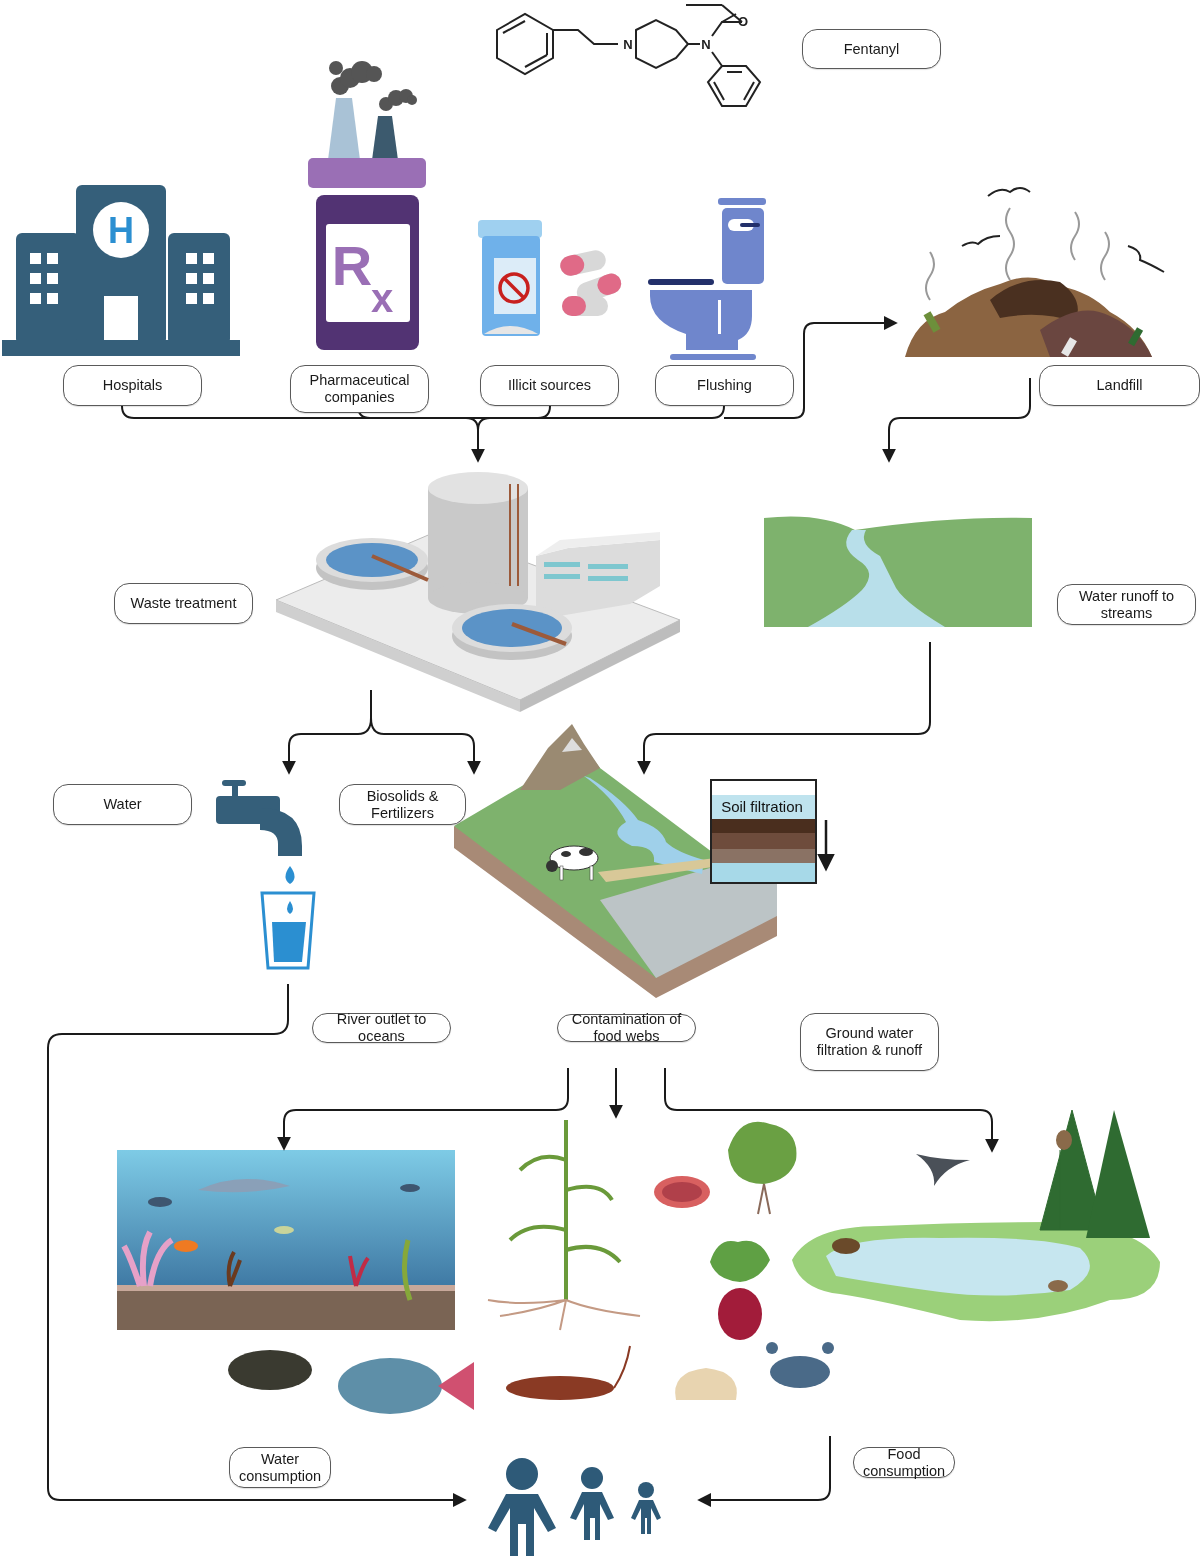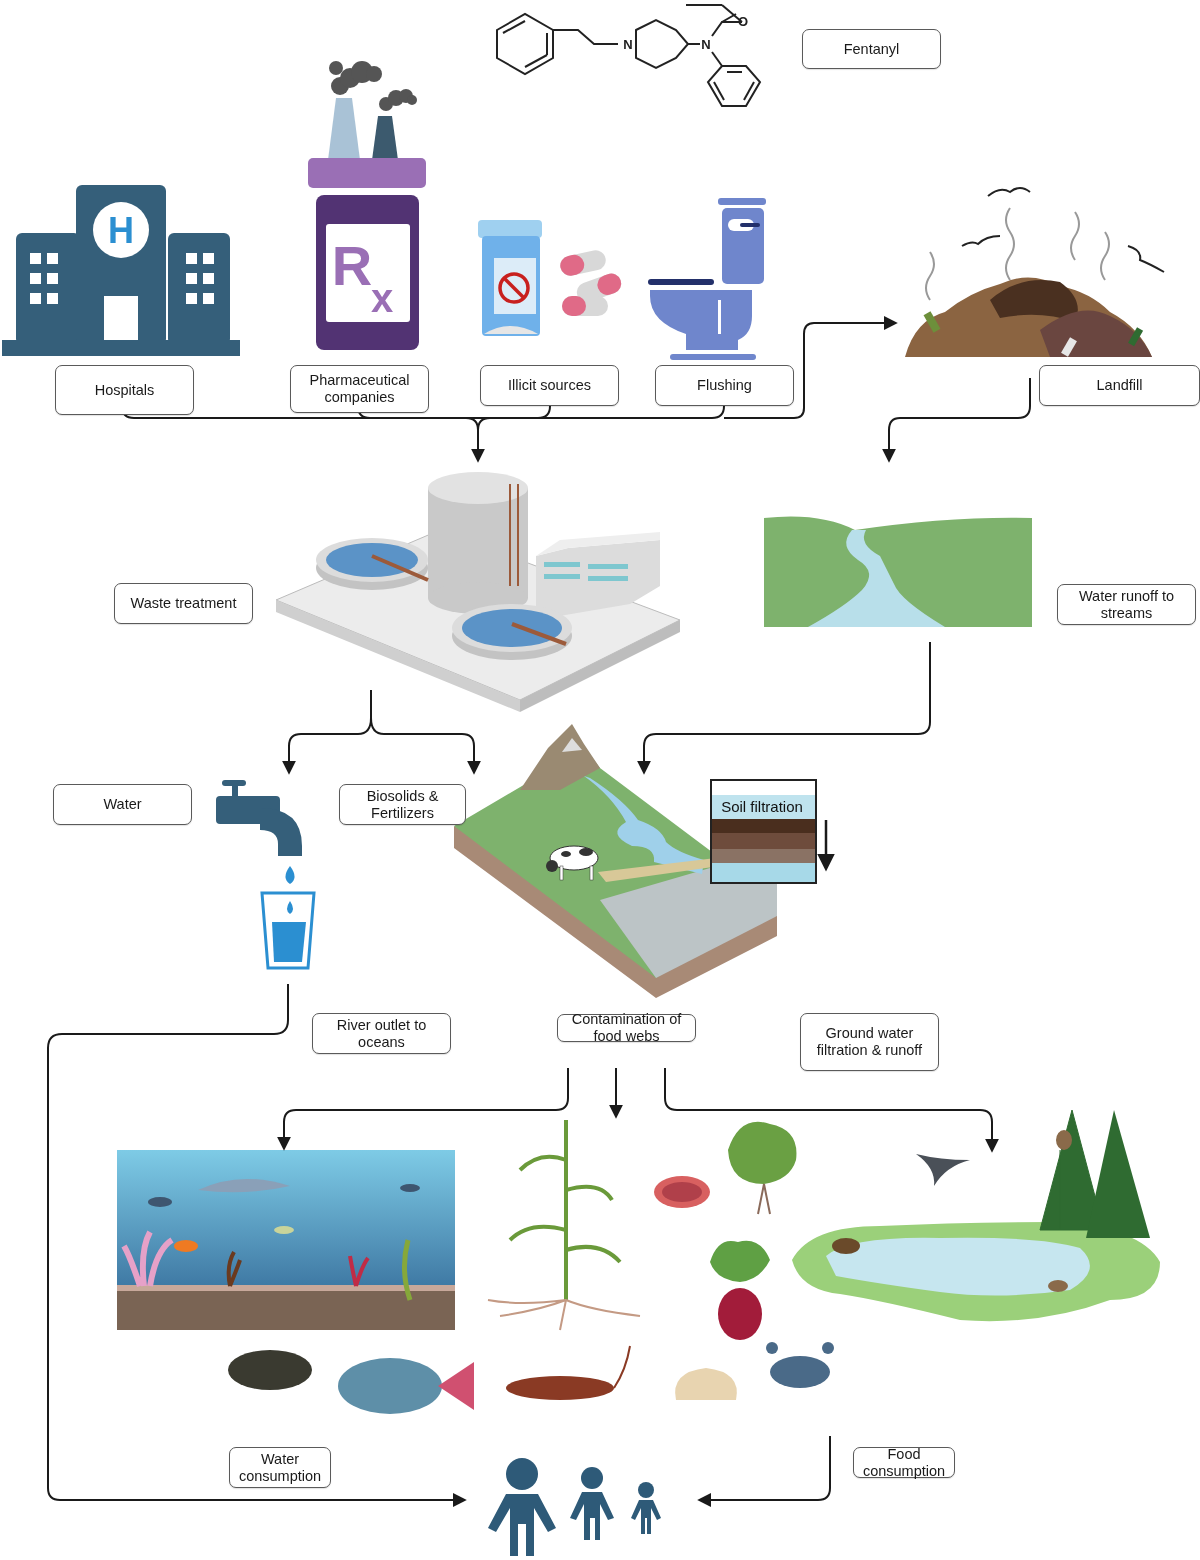--- a/index.html
+++ b/index.html
@@ -1,21 +1,21 @@
 <!DOCTYPE html>
 <html><head>
 <meta charset="utf-8">
 <style>
   html, body { margin: 0; padding: 0; background: #ffffff; }
   body { width: 1200px; height: 1560px; position: relative; overflow: hidden;
          font-family: "Liberation Sans", "DejaVu Sans", sans-serif; }
   #stage { position: absolute; left: 0; top: 0; width: 1200px; height: 1560px; }
   .label {
     position: absolute; box-sizing: border-box;
-    border: 1.6px solid #5a5a5a; border-radius: 7px; background: #fff;
+    border: 1.6px solid #5a5a5a; border-radius: 15px; background: #fff;
     display: flex; align-items: center; justify-content: center; text-align: center;
     font-size: 14.5px; line-height: 17px; color: #1a1a1a; white-space: pre-line;
     box-shadow: 0 1px 1px rgba(0,0,0,0.12);
   }
   .soil-label { font-size: 15px; fill: #111; }
   svg text { font-family: "Liberation Sans", "DejaVu Sans", sans-serif; }
 </style>
 </head>
 <body>
 
@@ -305,36 +305,36 @@
     <path d="M568,1068 L568,1098 Q568,1110 556,1110 L296,1110 Q284,1110 284,1122 L284,1148" marker-end="url(#ah)"></path>
     <path d="M616,1068 L616,1116" marker-end="url(#ah)"></path>
     <path d="M665,1068 L665,1098 Q665,1110 677,1110 L980,1110 Q992,1110 992,1122 L992,1150" marker-end="url(#ah)"></path>
     <path d="M288,984 L288,1020 Q288,1034 274,1034 L62,1034 Q48,1034 48,1048 L48,1488 Q48,1500 60,1500 L464,1500" marker-end="url(#ah)"></path>
     <path d="M830,1436 L830,1488 Q830,1500 818,1500 L700,1500" marker-end="url(#ah)"></path>
   </g>
 </svg>
 
 <div class="label" style="left:802px;top:29px;width:139px;height:40px">Fentanyl</div>
 
-<div class="label" style="left:55px;top:365px;width:139px;height:50px">Hospitals</div>
+<div class="label" style="left:63px;top:365px;width:139px;height:41px">Hospitals</div>
 <div class="label" style="left:290px;top:365px;width:139px;height:48px">Pharmaceutical
 companies</div>
 <div class="label" style="left:480px;top:365px;width:139px;height:41px">Illicit sources</div>
 <div class="label" style="left:655px;top:365px;width:139px;height:41px">Flushing</div>
 <div class="label" style="left:1039px;top:365px;width:161px;height:41px">Landfill</div>
 
 <div class="label" style="left:114px;top:583px;width:139px;height:41px">Waste treatment</div>
 <div class="label" style="left:1057px;top:584px;width:139px;height:41px">Water runoff to
 streams</div>
 
 <div class="label" style="left:53px;top:784px;width:139px;height:41px">Water</div>
 <div class="label" style="left:339px;top:784px;width:127px;height:41px">Biosolids &amp;
 Fertilizers</div>
 
-<div class="label" style="left:312px;top:1013px;width:139px;height:41px">River outlet to
+<div class="label" style="left:312px;top:1013px;width:139px;height:30px">River outlet to
 oceans</div>
 <div class="label" style="left:557px;top:1014px;width:139px;height:28px">Contamination of
 food webs</div>
 <div class="label" style="left:800px;top:1013px;width:139px;height:58px">Ground water
 filtration &amp; runoff</div>
 
 <div class="label" style="left:229px;top:1447px;width:102px;height:41px">Water
 consumption</div>
 <div class="label" style="left:853px;top:1447px;width:102px;height:31px">Food
 consumption</div>

